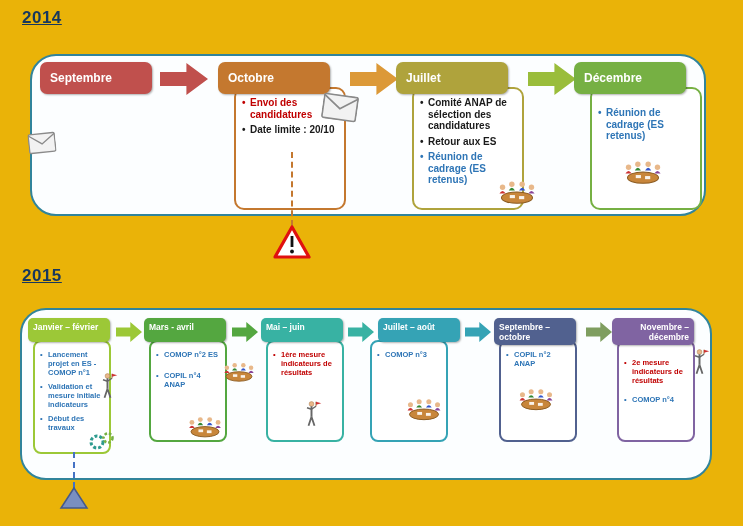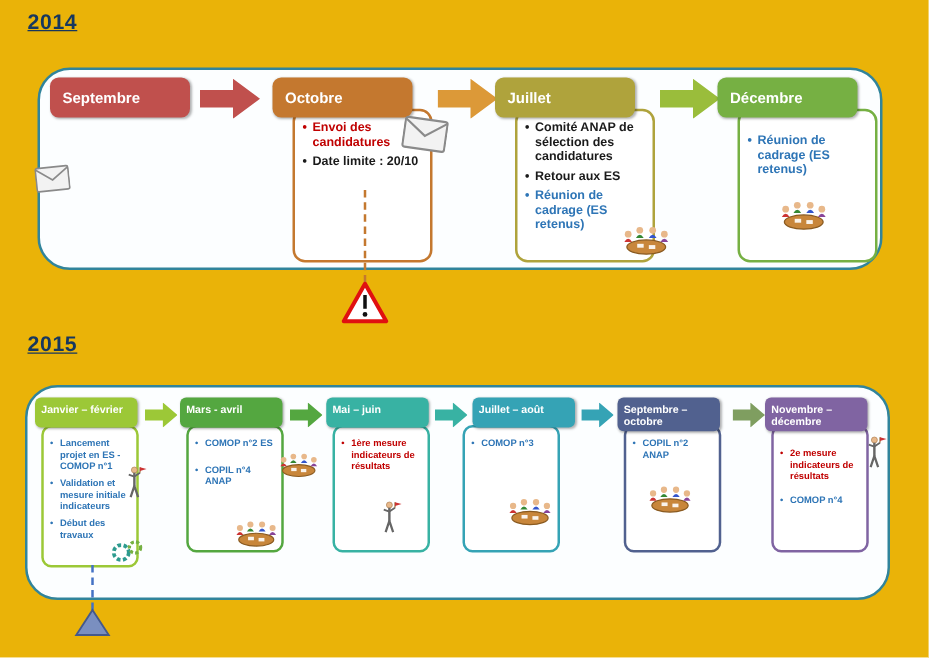--- a/index.html
+++ b/index.html
@@ -39,21 +39,21 @@
   
   .h15{width:82px;min-height:24px;border-radius:5px;font-size:8.5px;line-height:1.2;padding:4px 5px 3px 5px;top:318px;}
   .b15{width:78px;height:102px;border-width:2px;border-radius:8px;padding:8px 3px 3px 5px;top:340px;}
   .i15{font-size:7.5px;line-height:1.2;margin-bottom:5px;}
 
   #h15-0{left:28px;background:#9CC837;}  #b15-0{left:33px;height:114px;border-color:#9CC837;}
   #h15-1{left:144px;background:#54A740;} #b15-1{left:149px;border-color:#54A740;}
   #h15-2{left:261px;background:#38B2A3;} #b15-2{left:266px;border-color:#38B2A3;}
   #h15-3{left:378px;background:#35A3B5;} #b15-3{left:370px;border-color:#35A3B5;}
   #h15-4{left:494px;background:#51618F;} #b15-4{left:499px;border-color:#51618F;}
-  #h15-5{left:612px;background:#8064A2;} #b15-5{left:617px;border-color:#8064A2;}
+  #h15-5{left:612px;background:#8064A2;text-align:right;} #b15-5{left:617px;border-color:#8064A2;}
 
   .arrow15{width:26px;height:20px;top:322px;}
   #a15-0{left:116px;background:#9CC837;}
   #a15-1{left:232px;background:#54A740;}
   #a15-2{left:348px;background:#38B2A3;}
   #a15-3{left:465px;background:#35A3B5;}
   #a15-4{left:586px;background:#7F9E60;}
 
   
   .dash{position:absolute;width:0;}

